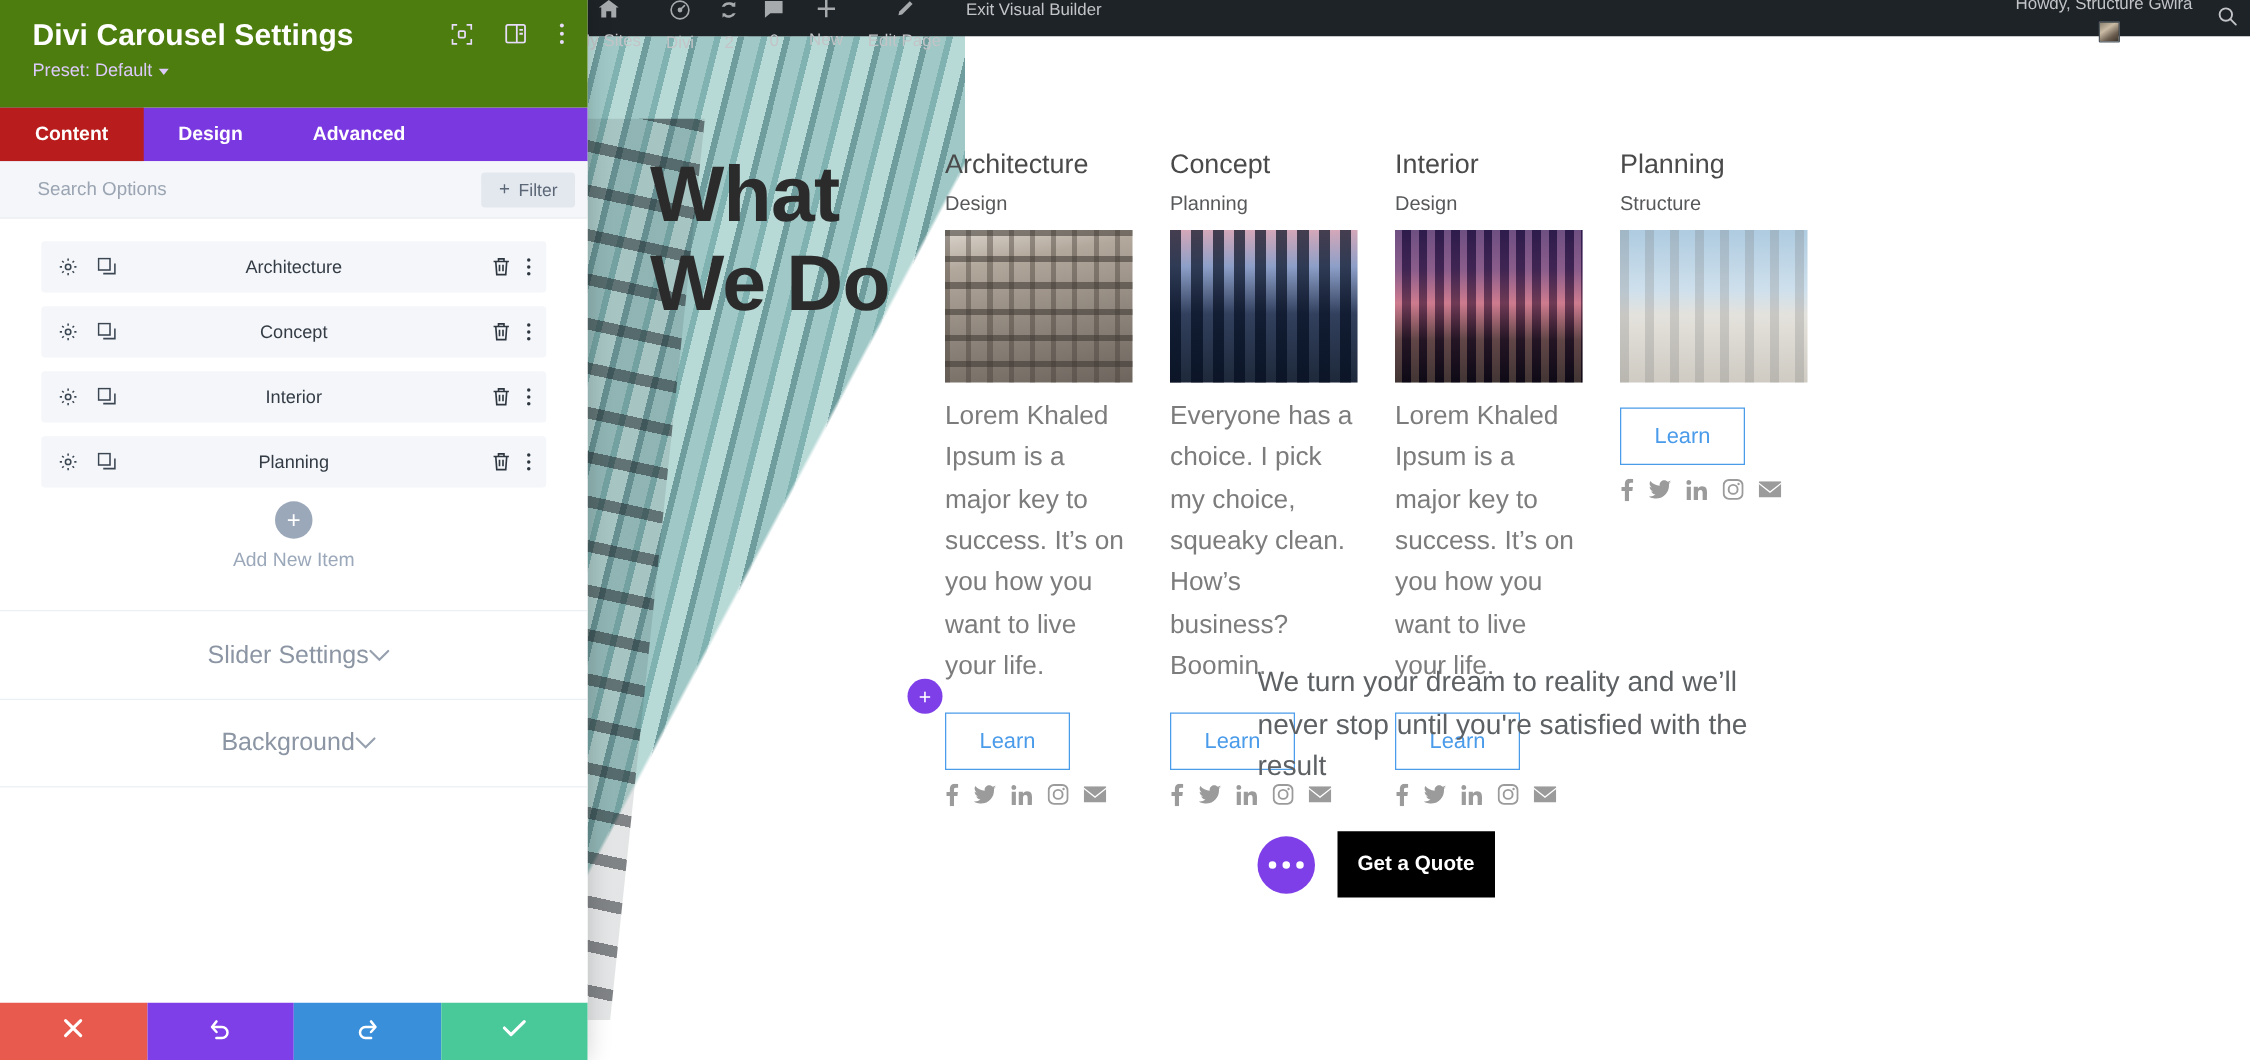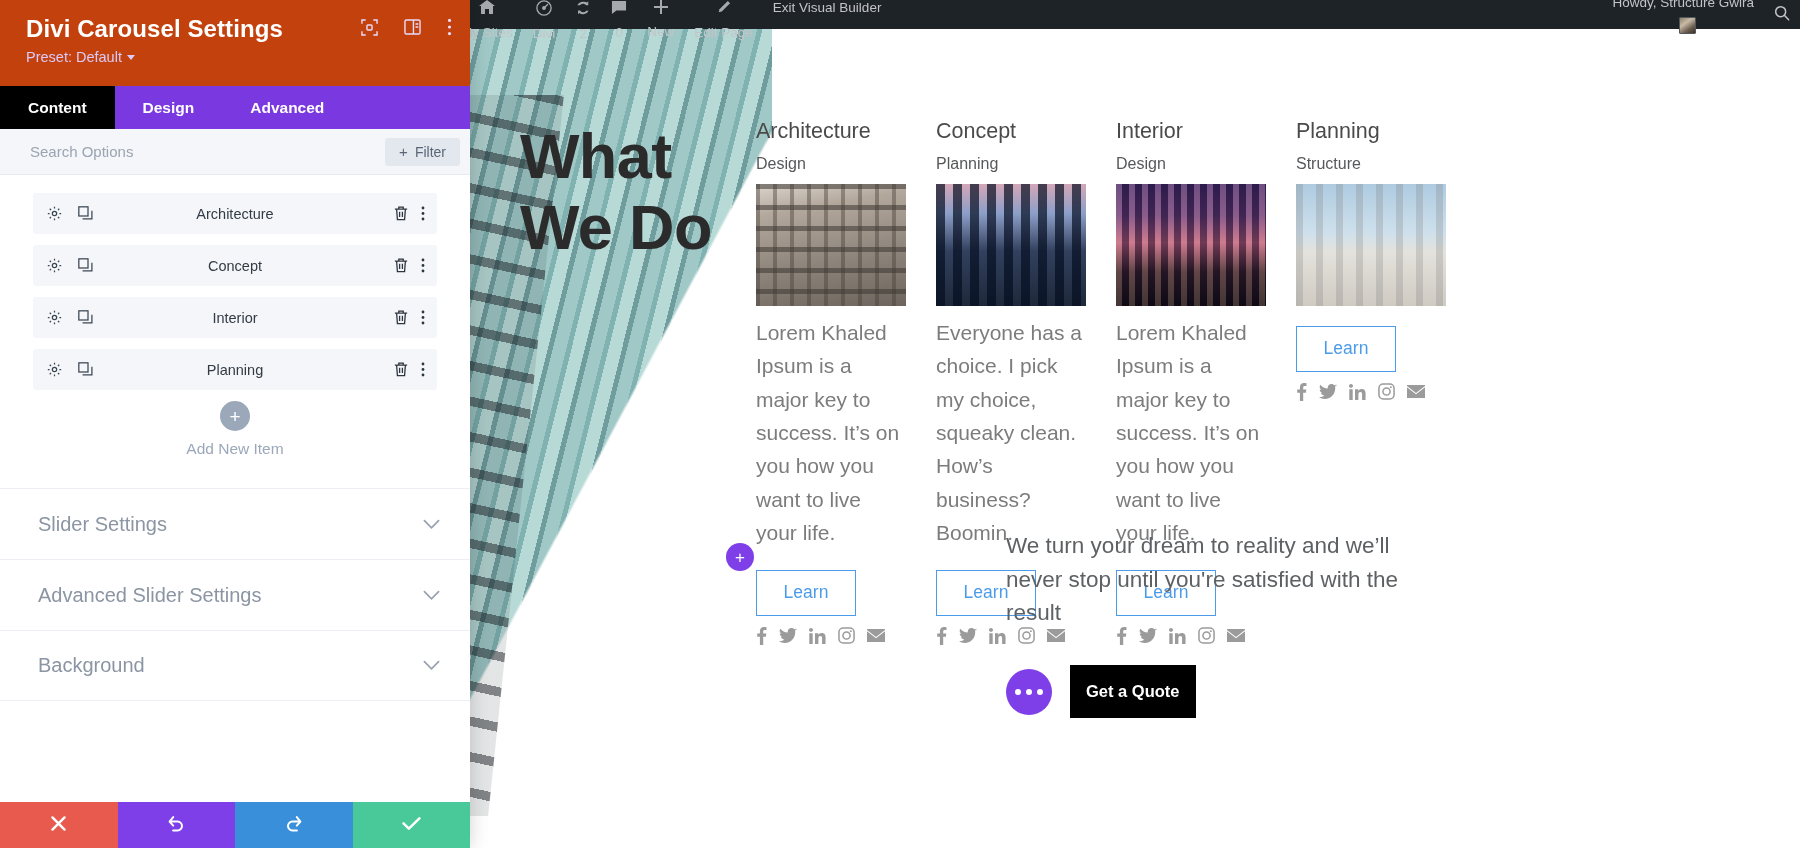--- a/index.html
+++ b/index.html
@@ -14,21 +14,21 @@
   
   .panel {
     position: absolute; left: 0; top: 0;
     width: 470px; height: 848px;
     background: #ffffff;
     display: flex; flex-direction: column;
     z-index: 40;
     box-shadow: 0 0 18px rgba(0,0,0,0.18);
   }
   .panel-head {
-    background: #c2410c;
+    background: #4d7c0f;
     padding: 16px 22px 14px 26px;
     position: relative;
     min-height: 86px;
   }
   .panel-title {
     color: #ffffff; font-size: 24px; font-weight: bold;
     letter-spacing: .1px; line-height: 1.1;
   }
   .panel-preset {
     color: #DCCBFA; font-size: 14.5px; margin-top: 7px;
@@ -46,21 +46,21 @@
   .head-icons .hicon { color: #E8DCFB; cursor: pointer; display:flex; }
 
   .tabs {
     display: flex; background: #7A38E0; height: 43px;
   }
   .tab {
     color: #fff; font-size: 15.5px; font-weight: bold;
     display: flex; align-items: center; justify-content: center;
     padding: 0 28px; cursor: pointer; height: 100%;
   }
-  .tab.active { background: #000000; }
+  .tab.active { background: #b91c1c; }
 
   .searchbar {
     height: 46px; background: #F4F6F9; border-bottom: 1px solid #E7EAEF;
     display: flex; align-items: center; padding: 0 10px 0 30px;
     position: relative;
   }
   .searchbar input {
     border: none; outline: none; background: transparent;
     font-family: inherit; font-size: 15px; color: #4A5568;
     flex: 1; height: 100%;
@@ -102,21 +102,21 @@
     width: 30px; height: 30px; border-radius: 50%;
     background: #9BA8BA; color: #fff; display: flex;
     align-items: center; justify-content: center;
     font-size: 19px; line-height: 1;
   }
   .add-label { color: #9BA8BA; font-size: 15.5px; }
 
   .toggles { margin-top: 30px; }
   .toggle-row {
     height: 71px; border-top: 1px solid #ECEFF3;
-    display: flex; align-items: center; justify-content: space-between;
+    display: flex; align-items: center; justify-content: center;
     padding: 0 30px 0 38px; cursor: pointer;
   }
   .toggle-row:last-child { border-bottom: 1px solid #ECEFF3; }
   .toggle-label { font-size: 20px; color: #8B95A3; font-weight: normal; }
   .chev { color: #96A0AE; display: flex; }
 
   .panel-foot { display: flex; height: 46px; }
   .foot-btn {
     flex: 1; display: flex; align-items: center; justify-content: center;
     cursor: pointer; color: #fff;
@@ -709,28 +709,20 @@
       <div class="toggles">
         <div class="toggle-row">
           <span class="toggle-label">Slider Settings</span>
           <span class="chev">
             <svg width="17" height="11" viewBox="0 0 18 11" fill="none" stroke="currentColor" stroke-width="1.8" stroke-linecap="round">
                 <path d="M1.5 1.5L9 9l7.5-7.5"></path>
               </svg>
           </span>
         </div>
         <div class="toggle-row">
-          <span class="toggle-label">Advanced Slider Settings</span>
-          <span class="chev">
-            <svg width="17" height="11" viewBox="0 0 18 11" fill="none" stroke="currentColor" stroke-width="1.8" stroke-linecap="round">
-                <path d="M1.5 1.5L9 9l7.5-7.5"></path>
-              </svg>
-          </span>
-        </div>
-        <div class="toggle-row">
           <span class="toggle-label">Background</span>
           <span class="chev">
             <svg width="17" height="11" viewBox="0 0 18 11" fill="none" stroke="currentColor" stroke-width="1.8" stroke-linecap="round">
                 <path d="M1.5 1.5L9 9l7.5-7.5"></path>
               </svg>
           </span>
         </div>
       </div>
 
     </div>

